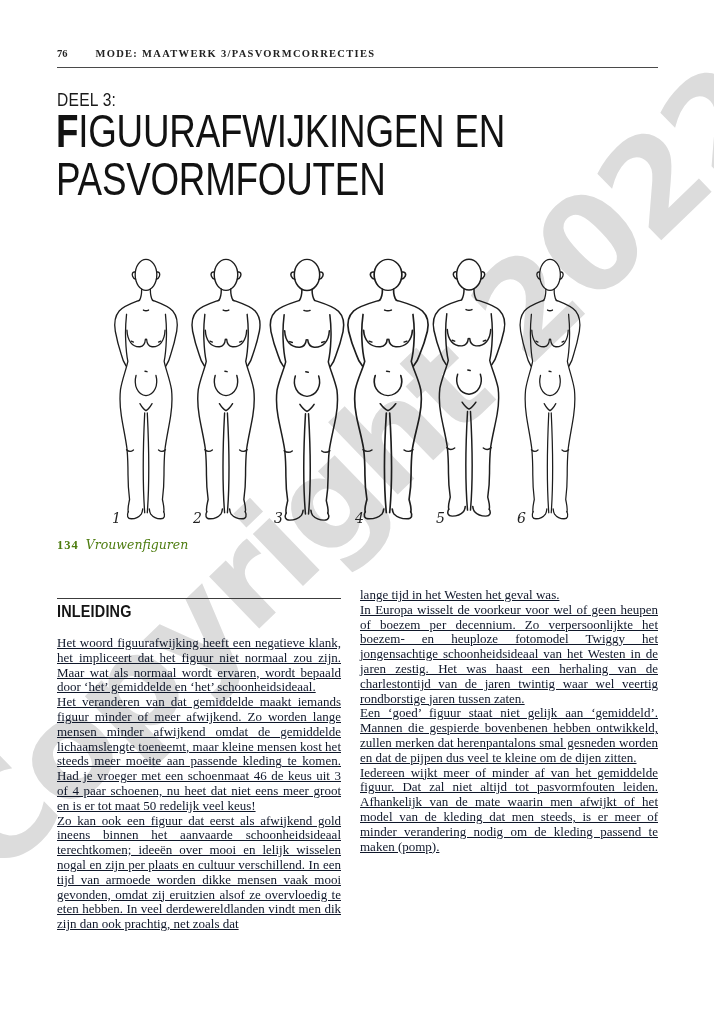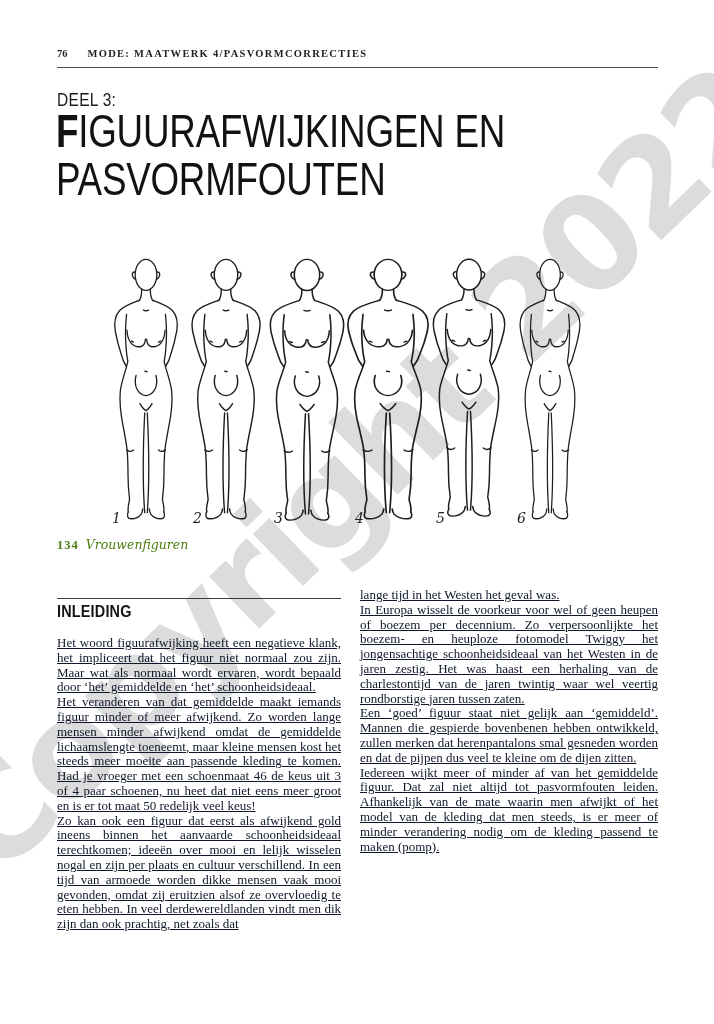--- a/index.html
+++ b/index.html
@@ -15,21 +15,21 @@
     letter-spacing:-4px; color:#dcdcdc; transform:rotate(-44deg); z-index:0;
     user-select:none;
   }
   .content { position:relative; z-index:1; }
   
   .page-head {
     position:absolute; left:57px; top:48px; width:601px;
     font-family:"Liberation Serif", serif; font-weight:bold; font-size:10.5px;
     letter-spacing:1.3px; color:#222;
   }
-  .page-head .pnum { margin-right:20px; letter-spacing:0; }
+  .page-head .pnum { margin-right:28px; letter-spacing:0; }
   .head-rule { position:absolute; left:57px; top:67px; width:601px; border-top:1.7px solid #4a4a4a; }
   
   .kicker {
     position:absolute; left:57px; top:89px;
     font-family:"Liberation Sans", sans-serif; font-size:19px; color:#1a1a1a;
     transform:scaleX(0.82); transform-origin:0 0; letter-spacing:0.3px;
   }
   .title {
     position:absolute; left:56px; top:107px;
     font-family:"Liberation Sans", sans-serif; font-size:46px; line-height:48px;
@@ -102,21 +102,21 @@
       <path d="M64.5,206.3 c2.5,1.9 5.5,1.9 8,-0.3"></path>
     </g>
   </defs>
 </svg>
 
 <div class="watermark">Copyright 2022</div>
 
 <div class="content">
 
   <div class="page-head">
-    <span class="pnum">76</span><span>MODE: MAATWERK 4/PASVORMCORRECTIES</span>
+    <span class="pnum">76</span><span>MODE: MAATWERK 3/PASVORMCORRECTIES</span>
   </div>
   <div class="head-rule"></div>
 
   <div class="kicker">DEEL 3:</div>
 
   <div class="title"><span class="lead-cap">F</span><span>IGUURAFWIJKINGEN EN</span><br><span>PASVORMFOUTEN</span></div>
 
   <div class="figs">
     <div class="fig fig1">
       <svg viewBox="0 0 100 285">

